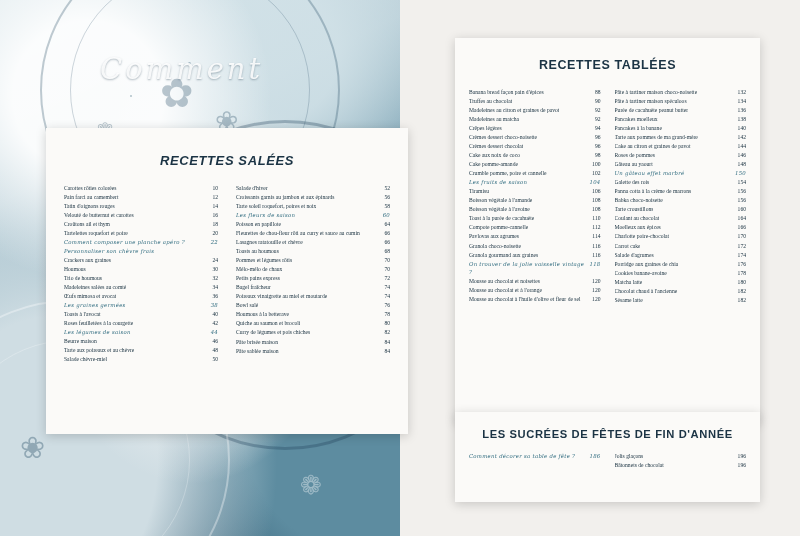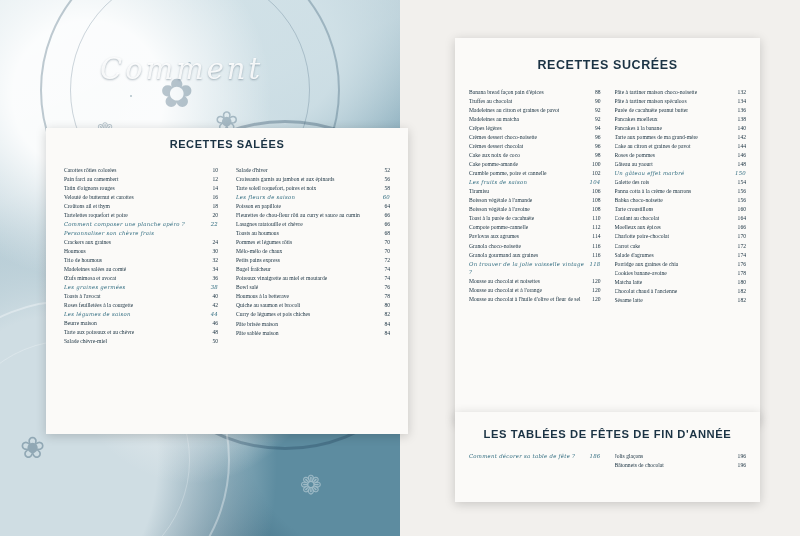--- a/index.html
+++ b/index.html
@@ -71,21 +71,21 @@
   .card-sucrees { left: 455px; top: 38px; width: 305px; height: 385px; }
   .card-fetes   { left: 455px; top: 412px; width: 305px; height: 90px; }
 
   .card-title {
     text-align: center;
     font-family: "Liberation Sans", sans-serif;
     font-weight: bold;
     color: #1b3344;
     letter-spacing: 0.6px;
   }
-  .card-salees .card-title { font-size: 11px; margin: 10px 0 16px; }
+  .card-salees .card-title { font-size: 13px; margin: 25px 0 16px; font-style: italic; }
   .card-sucrees .card-title { font-size: 12.5px; margin: 20px 0 16px; }
   .card-fetes .card-title { font-size: 11.2px; margin: 16px 0 12px; }
 
   .cols { display: flex; }
   .card-salees .cols { padding: 0 18px; gap: 18px; }
   .card-sucrees .cols { padding: 0 14px; gap: 14px; }
   .card-fetes .cols { padding: 0 14px; gap: 14px; }
   .col { flex: 1; }
 
   .entry {
@@ -292,21 +292,21 @@
         </div>
       <div class="entry">
           <span class="t">Pâte sablée maison</span>
           <span class="p">84</span>
         </div>
     </div>
   </div>
 </div>
 
 <div class="card card-sucrees">
-  <div class="card-title">RECETTES SUCRÉES</div>
+  <div class="card-title">RECETTES TABLÉES</div>
   <div class="cols">
     <div class="col">
       <div class="entry">
           <span class="t">Banana bread façon pain d'épices</span>
           <span class="p">88</span>
         </div>
       <div class="entry">
           <span class="t">Truffes au chocolat</span>
           <span class="p">90</span>
         </div>
@@ -490,21 +490,21 @@
         </div>
       <div class="entry">
           <span class="t">Sésame latte</span>
           <span class="p">182</span>
         </div>
     </div>
   </div>
 </div>
 
 <div class="card card-fetes">
-  <div class="card-title">LES TABLÉES DE FÊTES DE FIN D'ANNÉE</div>
+  <div class="card-title">LES SUCRÉES DE FÊTES DE FIN D'ANNÉE</div>
   <div class="cols">
     <div class="col">
       <div class="entry script wrap">
           <span class="t">Comment décorer sa table de fête ?</span>
           <span class="p">186</span>
         </div>
     </div>
     <div class="col">
       <div class="entry">
           <span class="t">Jolis glaçons</span>

